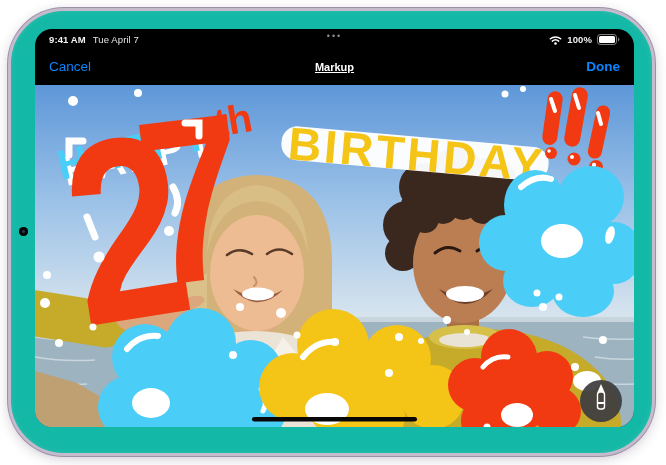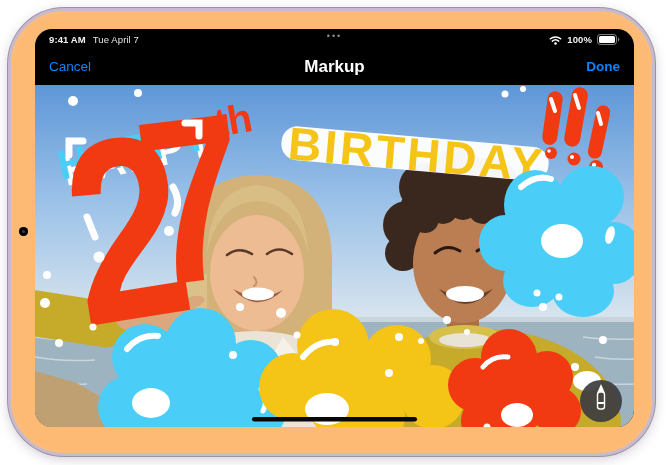--- a/index.html
+++ b/index.html
@@ -1,41 +1,41 @@
 <!DOCTYPE html>
 <html><head>
 <meta charset="utf-8">
 <style>
   html,body{margin:0;padding:0;background:#fff;}
   .stage{position:relative;width:666px;height:465px;background:#fff;overflow:hidden;
          font-family:"Liberation Sans",sans-serif;}
   
   .device{position:absolute;left:8px;top:8px;width:647px;height:448px;box-sizing:border-box;
-          border-radius:56px;background:#fdba74;border:3px solid #c6bacd;
+          border-radius:56px;background:#14b8a6;border:3px solid #c6bacd;
           box-shadow:0 0 0 1px #9d91a7,0 3px 12px rgba(70,50,85,.25),inset 0 0 6px rgba(255,255,255,.10);}
   .camera{position:absolute;left:8px;top:216px;width:9px;height:9px;border-radius:50%;
           background:#060608;box-shadow:inset 0 0 2px #000;}
   .camera::after{content:"";position:absolute;left:3px;top:3px;width:3px;height:3px;border-radius:50%;
           background:#343c55;}
   
   .screen{position:absolute;left:24px;top:18px;width:599px;height:398px;border-radius:17px;
           background:#000;overflow:hidden;}
   .status-row{position:absolute;top:0;left:0;right:0;height:19px;display:flex;align-items:center;
           justify-content:space-between;padding:2px 14px 0;box-sizing:border-box;color:#f2f2f2;
           font-size:9.5px;letter-spacing:.1px;}
   .status-left{display:flex;gap:7px;align-items:center;font-weight:600;}
   .status-left .date{font-weight:400;color:#e6e6e6;}
   .multitask{position:absolute;left:50%;top:3px;transform:translateX(-50%);color:#8e8e93;
           font-size:9px;letter-spacing:2px;line-height:1;}
   .status-right{display:flex;gap:5px;align-items:center;font-weight:600;justify-content:space-between;}
   .nav-row{position:absolute;top:19px;left:0;right:0;height:37px;display:flex;align-items:center;
           justify-content:space-between;padding:0 14px;box-sizing:border-box;background:#000;}
   .btn{font-size:13.5px;border:none;background:none;padding:0;cursor:pointer;}
-  .nav-title{position:absolute;left:50%;transform:translateX(-50%);color:#fff;font-size:17px;
-          font-weight:600;}
+  .nav-title{position:absolute;left:50%;transform:translateX(-50%);color:#fff;font-size:11px;
+          font-weight:600;text-decoration:underline;}
   
   .photo{position:absolute;top:56px;left:0;right:0;bottom:0;}
   .photo svg{display:block;width:100%;height:100%;}
   text.hand{font-family:"Liberation Sans",sans-serif;font-weight:700;}
 </style>
 </head>
 <body>
 
 <div class="stage">
   <div class="device">

